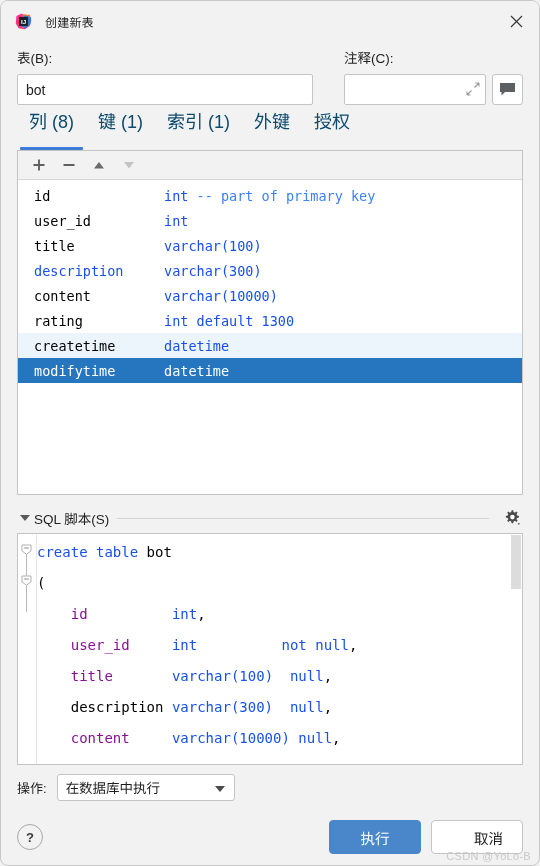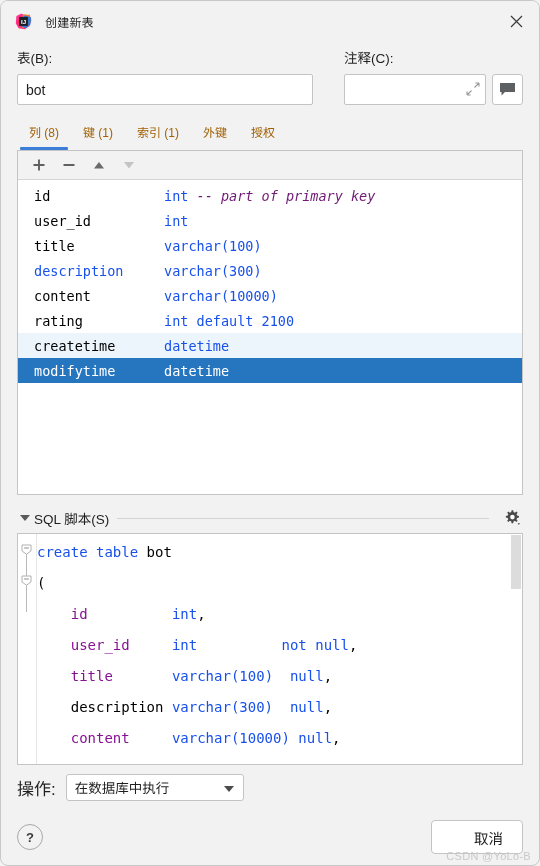--- a/index.html
+++ b/index.html
@@ -128,23 +128,23 @@
   .tabs {
     flex: 0 0 auto;
     display: flex;
     align-items: flex-end;
     padding: 14px 0 0 16px;
     height: 31px;
     box-sizing: content-box;
   }
   .tab {
     position: relative;
-    padding: 0 12px 7px 12px;
-    font-size: 12px;
-    color: #a16207;
+    padding: 0 12px 18px 12px;
+    font-size: 18px;
+    color: #0c4a6e;
     cursor: default;
     white-space: nowrap;
     line-height: 20px;
   }
   .tab.active::after {
     content: "";
     position: absolute;
     left: 3px;
     right: 3px;
     bottom: 0;
@@ -204,22 +204,21 @@
     display: inline-block;
     width: 130px;
     flex: 0 0 130px;
     color: #000000;
   }
   .col-type { color: #1750eb; }
   .col-row.selected .col-name,
   .col-row.selected .col-type,
   .col-row.selected .col-comment { color: #ffffff; }
   .col-comment {
-    color: #701a75;
-    font-style: italic;
+    color: #3b82f6;
   }
 
   
   .sql-section {
     flex: 1 1 auto;
     display: flex;
     flex-direction: column;
     min-height: 0;
     padding: 0 16px;
   }
@@ -314,21 +313,21 @@
   .footer {
     flex: 0 0 auto;
     padding: 0 16px;
   }
   .action-row {
     display: flex;
     align-items: center;
     height: 44px;
     gap: 10px;
   }
-  .action-label { font-size: 17px; color: #1f1f1f; }
+  .action-label { font-size: 13px; color: #1f1f1f; }
   .combo {
     position: relative;
     width: 178px;
     height: 27px;
     box-sizing: border-box;
     border: 1px solid #c4c4c4;
     border-radius: 3px;
     background: #ffffff;
     display: flex;
     align-items: center;
@@ -476,21 +475,21 @@
           <path d="M7 10.5 L12 4 L2 4 Z" fill="#c4c4c4"></path>
         </svg>
       </span>
     </div>
     <div class="cols-list" id="cols-list">
         <div class="col-row"><span class="col-name" style="color: rgb(0, 0, 0);">id</span><span class="col-type">int</span><span class="col-comment"> -- part of primary key</span></div>
         <div class="col-row"><span class="col-name" style="color: rgb(0, 0, 0);">user_id</span><span class="col-type">int</span></div>
         <div class="col-row"><span class="col-name" style="color: rgb(0, 0, 0);">title</span><span class="col-type">varchar(100)</span></div>
         <div class="col-row"><span class="col-name" style="color: rgb(23, 80, 235);">description</span><span class="col-type">varchar(300)</span></div>
         <div class="col-row"><span class="col-name" style="color: rgb(0, 0, 0);">content</span><span class="col-type">varchar(10000)</span></div>
-        <div class="col-row"><span class="col-name" style="color: rgb(0, 0, 0);">rating</span><span class="col-type">int default 2100</span></div>
+        <div class="col-row"><span class="col-name" style="color: rgb(0, 0, 0);">rating</span><span class="col-type">int default 1300</span></div>
         <div class="col-row hover"><span class="col-name" style="color: rgb(0, 0, 0);">createtime</span><span class="col-type">datetime</span></div>
         <div class="col-row selected"><span class="col-name">modifytime</span><span class="col-type">datetime</span></div>
       </div>
   </div>
 
   <div class="sql-section">
     <div class="sql-header">
       <span class="tri"></span>
       <span class="sql-title">SQL 脚本(S)</span>
       <span class="sql-sep"></span>
@@ -527,20 +526,23 @@
     <div class="action-row">
       <span class="action-label">操作:</span>
       <div class="combo">
         <span>在数据库中执行</span>
         <span class="combo-arrow"></span>
       </div>
     </div>
     <div class="button-row">
       <span class="help-btn">?</span>
       <span class="spacer"></span>
+      <div class="btn btn-primary">
+        <span>执行</span>
+      </div>
       <div class="btn btn-secondary">
         <span>取消</span>
       </div>
     </div>
   </div>
 
   <div class="watermark">CSDN @YoLo-B</div>
 </div>
 
 </body></html>

